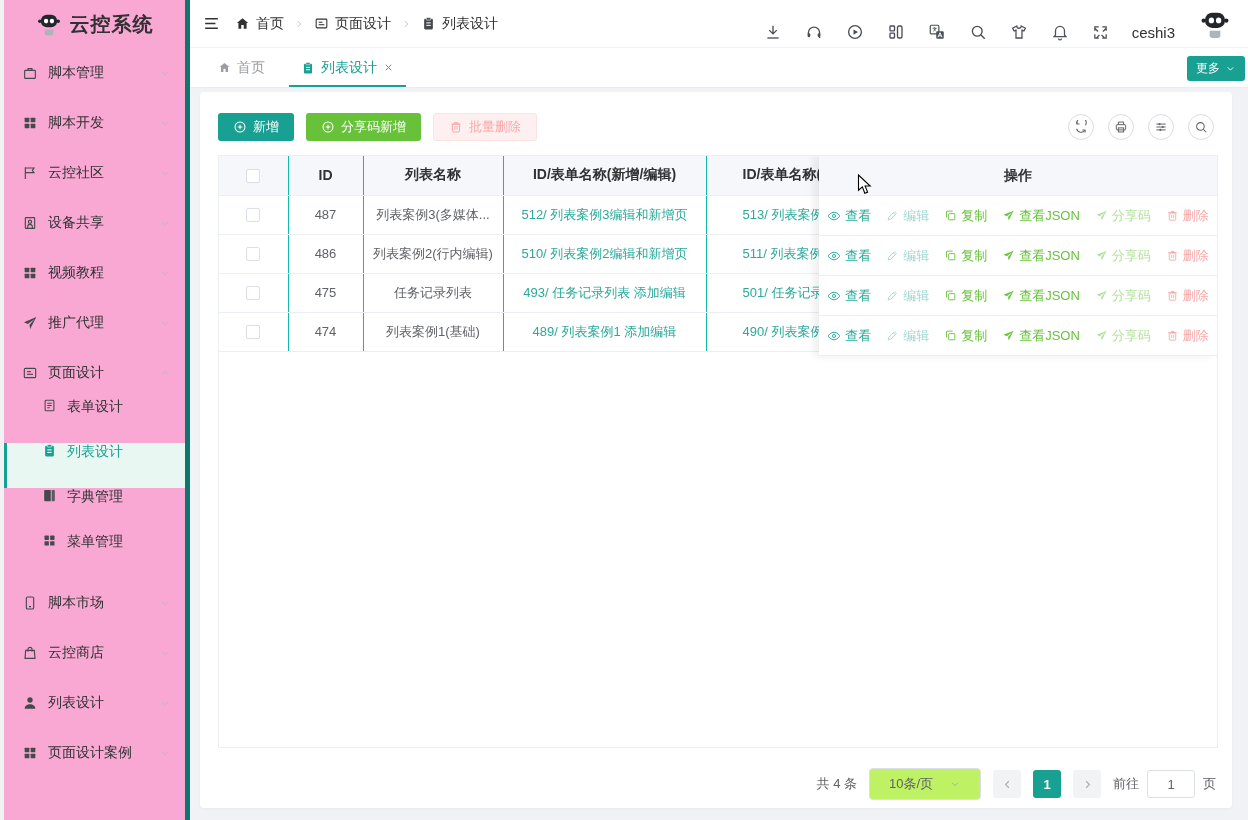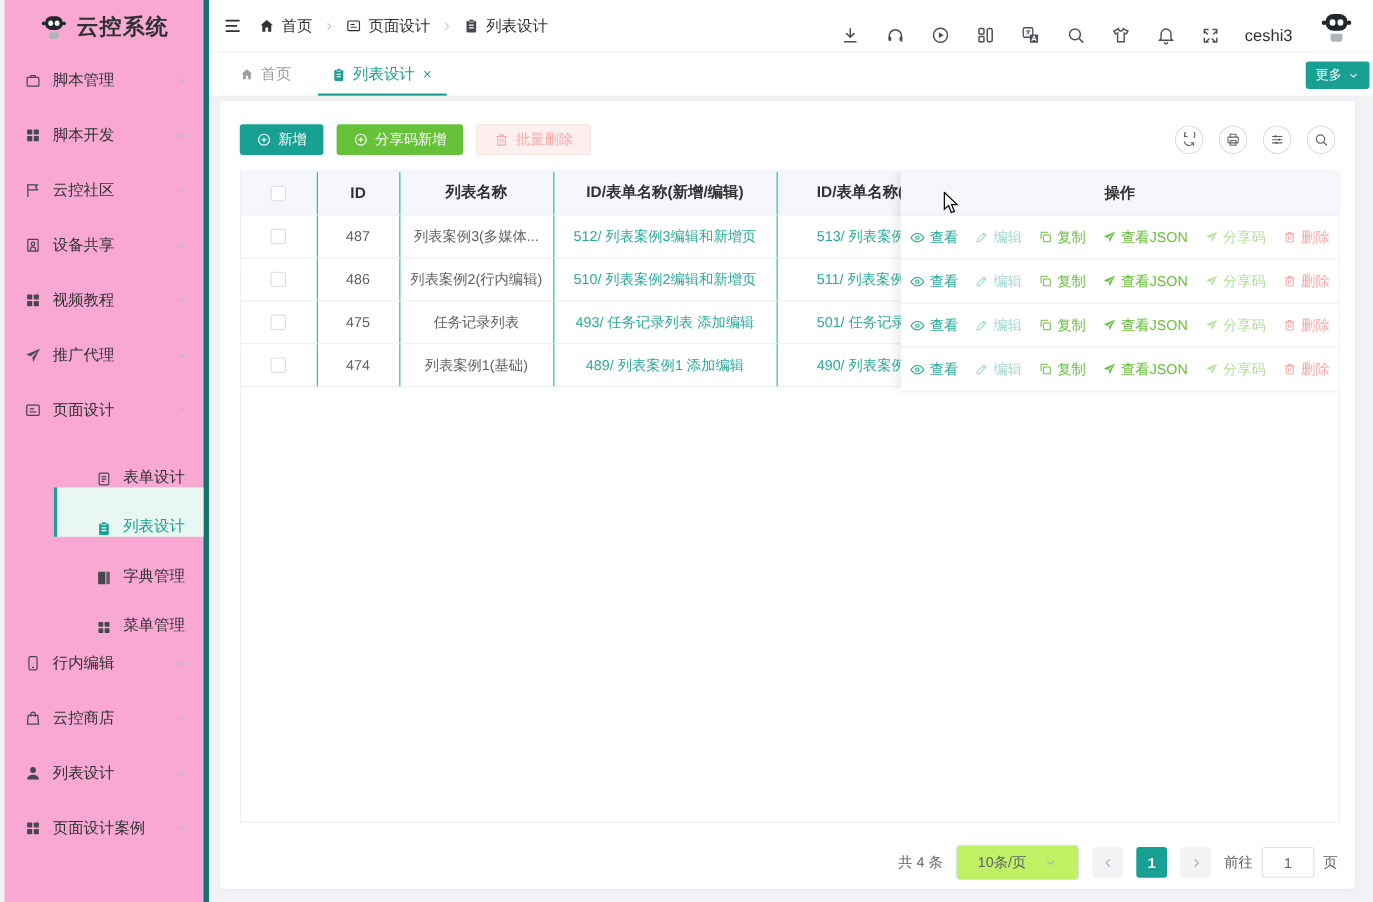--- a/index.html
+++ b/index.html
@@ -7,21 +7,21 @@
   body { font-family:"Liberation Sans","DejaVu Sans",sans-serif; font-size:14px; color:#303133; background:#f0f2f5; position:relative; }
   svg.i { display:inline-block; vertical-align:middle; flex:none; }
 
   
   .sidebar { position:absolute; left:4px; top:0; bottom:0; width:186px; background:#f9a8d4; border-right:5px solid #0f766e; z-index:5; }
   .logo { height:48px; display:flex; align-items:center; justify-content:center; gap:8px; }
   .logo-title { font-size:20px; font-weight:700; letter-spacing:1px; }
   .menu-item { height:50px; display:flex; align-items:center; padding:0 14px 0 18px; gap:10px; cursor:pointer; color:#303133; }
   .menu-item .lbl { font-size:14px; flex:1; white-space:nowrap; }
   .menu-item .chev { color:#b6babf; }
-  .sub-item { height:45px; display:flex; align-items:flex-end; padding:0 24px 0 38px; gap:10px; cursor:pointer; color:#303133;margin-left:45px; }
+  .sub-item { height:45px; display:flex; align-items:flex-start; padding:0 24px 0 38px; gap:10px; cursor:pointer; color:#303133; }
   .sub-item .lbl { font-size:14px; white-space:nowrap; }
   .sub-item.active { background:var(--primaryLight); color:var(--primary); border-left:3px solid var(--primary); padding-left:35px; }
   .sub-item.active svg { color:var(--primary); }
   .menu-item svg, .sub-item svg { color:#45494e; }
 
   
   .topbar { position:absolute; left:186px; top:0; right:0; height:48px; background:#fff; border-bottom:1px solid #f2f2f2; display:flex; align-items:center; }
   .hamburger { padding:0 14px 0 16px; display:flex; align-items:center; cursor:pointer; }
   .crumbs { display:flex; align-items:center; gap:9px; font-size:14px; }
   .crumb { display:flex; align-items:center; gap:6px; cursor:pointer; }
@@ -353,21 +353,21 @@
     <svg class="i" width="15" height="15">
         <use href="#i-grid"></use>
       </svg>
     <span class="lbl">菜单管理</span>
   </div>
 
   <div class="menu-item">
     <svg class="i" width="16" height="16">
         <use href="#i-phone"></use>
       </svg>
-    <span class="lbl">行内编辑</span>
+    <span class="lbl">脚本市场</span>
     <svg class="i chev" width="12" height="12">
         <use href="#i-chev-down"></use>
       </svg>
   </div>
   <div class="menu-item">
     <svg class="i" width="16" height="16">
         <use href="#i-bag"></use>
       </svg>
     <span class="lbl">云控商店</span>
     <svg class="i chev" width="12" height="12">

